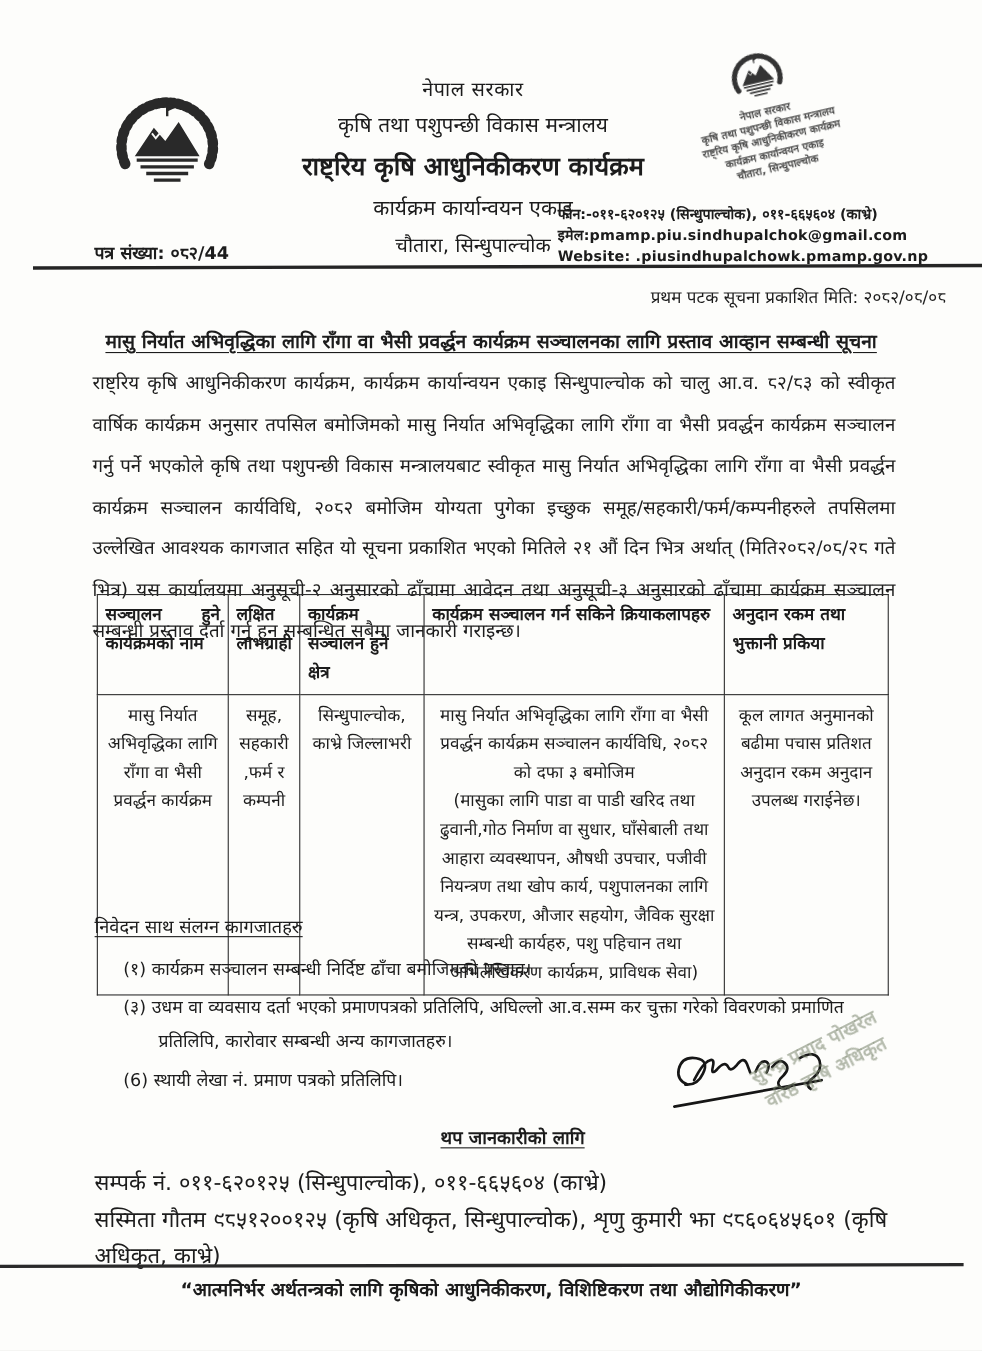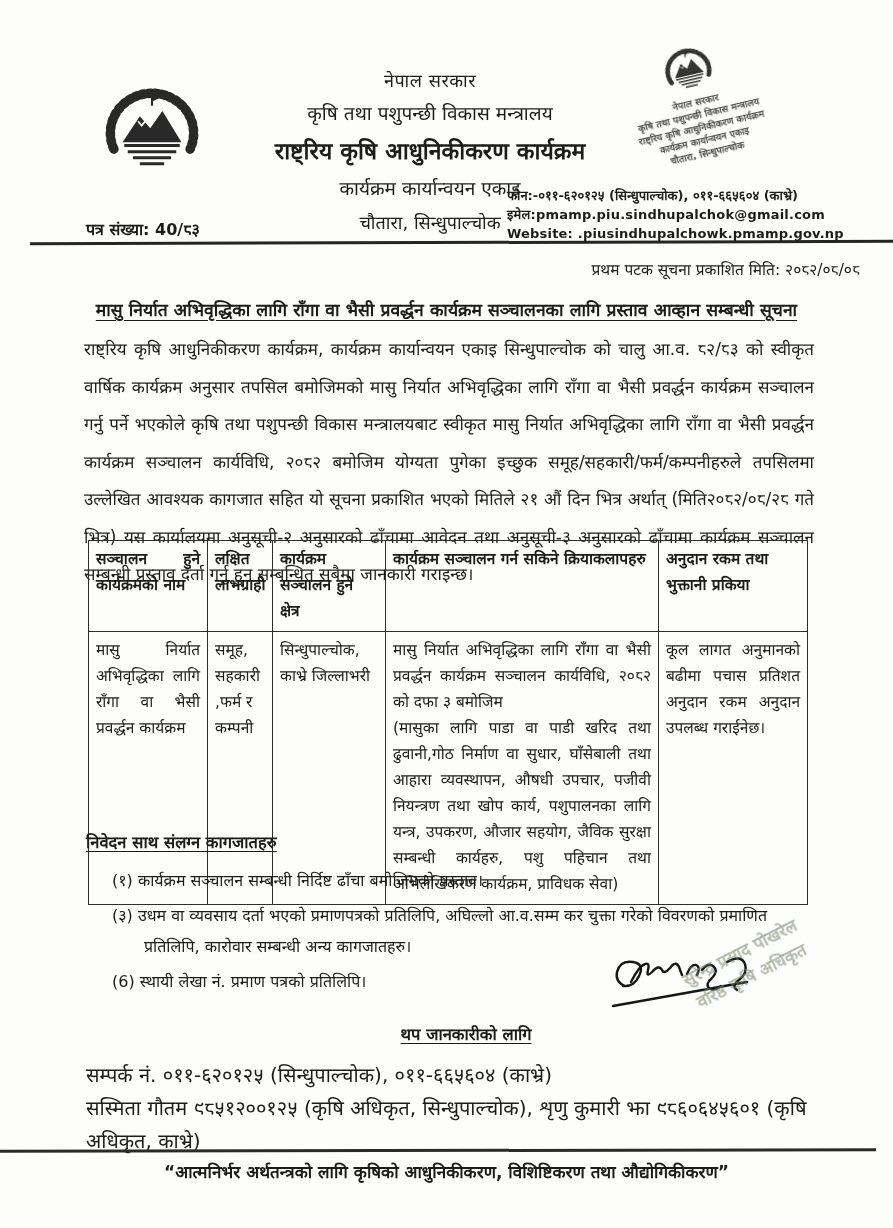--- a/index.html
+++ b/index.html
@@ -34,25 +34,25 @@
   .pub-date { position:absolute; left:0; top:258px; width:860px; text-align:right; font-size:15.5px; font-weight:normal; }
   .title { position:absolute; left:0; top:297px; width:893px; text-align:center; font-size:17.5px; font-weight:bold;
            text-decoration:underline; text-underline-offset:4px; }
   .body-par { position:absolute; left:84px; top:331px; width:730px; font-size:17px; line-height:37.5px; text-align:justify; }
   
   .tblwrap { position:absolute; left:88px; top:540px; width:719px; }
   table { border-collapse:collapse; width:100%; table-layout:fixed; }
   th,td { border:1.6px solid #2e2e2e; vertical-align:top; padding:5px 7px 7px 7px; font-size:15.5px; line-height:26px; }
   th { font-weight:bold; text-align:left; }
   col.c1{width:119px} col.c2{width:65px} col.c3{width:113px} col.c4{width:273px} col.c5{width:149px}
-  td.tall { height:236px; }
+  td.tall { height:236px;text-align:center; }
   .cell-just { text-align:justify; }
   
   .docs { position:absolute; left:86px; top:830px; width:740px; }
-  .docs h3 { font-size:16.5px; font-weight:bold; text-decoration:underline; text-underline-offset:3px; margin-bottom:12px; }
+  .docs h3 { font-size:16.5px; font-weight:normal; text-decoration:underline; text-underline-offset:3px; margin-bottom:12px; }
   .docs .item { font-size:16px; line-height:31px; padding-left:58px; text-indent:-32px; margin-bottom:4px; }
   
   .sig { position:absolute; left:607px; top:948px; width:160px; height:76px; }
   .officer-stamp {
     position:absolute; left:618px; top:1000px; width:260px;
     transform:rotate(-27deg); transform-origin:left top;
     color:rgba(120,132,108,.55); font-size:17px; line-height:26px;
     font-weight:bold; text-align:center; filter:blur(.5px); white-space:nowrap;
   }
   
@@ -104,21 +104,21 @@
     <div>कार्यक्रम कार्यान्वयन एकाइ</div>
     <div>चौतारा, सिन्धुपाल्चोक</div>
   </div>
 
   <div class="contact-block">
     <div class="np">फोन:-०११-६२०१२५ (सिन्धुपाल्चोक), ०११-६६५६०४ (काभ्रे)</div>
     <div class="lat">इमेल:pmamp.piu.sindhupalchok@gmail.com</div>
     <div class="lat">Website: .piusindhupalchowk.pmamp.gov.np</div>
   </div>
 
-  <div class="letter-no">पत्र संख्या: 40/८३</div>
+  <div class="letter-no">पत्र संख्या: ०८२/44</div>
   <div class="head-rule"></div>
 
   <div class="pub-date">प्रथम पटक सूचना प्रकाशित मिति: २०८२/०८/०८</div>
   <div class="title">मासु निर्यात अभिवृद्धिका लागि राँगा वा भैसी प्रवर्द्धन कार्यक्रम सञ्चालनका लागि प्रस्ताव आव्हान सम्बन्धी सूचना</div>
   <div class="body-par">राष्ट्रिय कृषि आधुनिकीकरण कार्यक्रम, कार्यक्रम कार्यान्वयन एकाइ सिन्धुपाल्चोक को चालु आ.व. ८२/८३ को स्वीकृत वार्षिक कार्यक्रम अनुसार तपसिल बमोजिमको मासु निर्यात अभिवृद्धिका लागि राँगा वा भैसी प्रवर्द्धन कार्यक्रम सञ्चालन गर्नु पर्ने भएकोले कृषि तथा पशुपन्छी विकास मन्त्रालयबाट स्वीकृत मासु निर्यात अभिवृद्धिका लागि राँगा वा भैसी प्रवर्द्धन कार्यक्रम सञ्चालन कार्यविधि, २०८२ बमोजिम योग्यता पुगेका इच्छुक समूह/सहकारी/फर्म/कम्पनीहरुले तपसिलमा उल्लेखित आवश्यक कागजात सहित यो सूचना प्रकाशित भएको मितिले २१ औं दिन भित्र अर्थात् (मिति२०८२/०८/२८ गते भित्र) यस कार्यालयमा अनुसूची-२ अनुसारको ढाँचामा आवेदन तथा अनुसूची-३ अनुसारको ढाँचामा कार्यक्रम सञ्चालन सम्बन्धी प्रस्ताव दर्ता गर्नु हुन सम्बन्धित सबैमा जानकारी गराइन्छ।</div>
 
   <div class="tblwrap">
     <table>
       <colgroup>
           <col class="c1">

